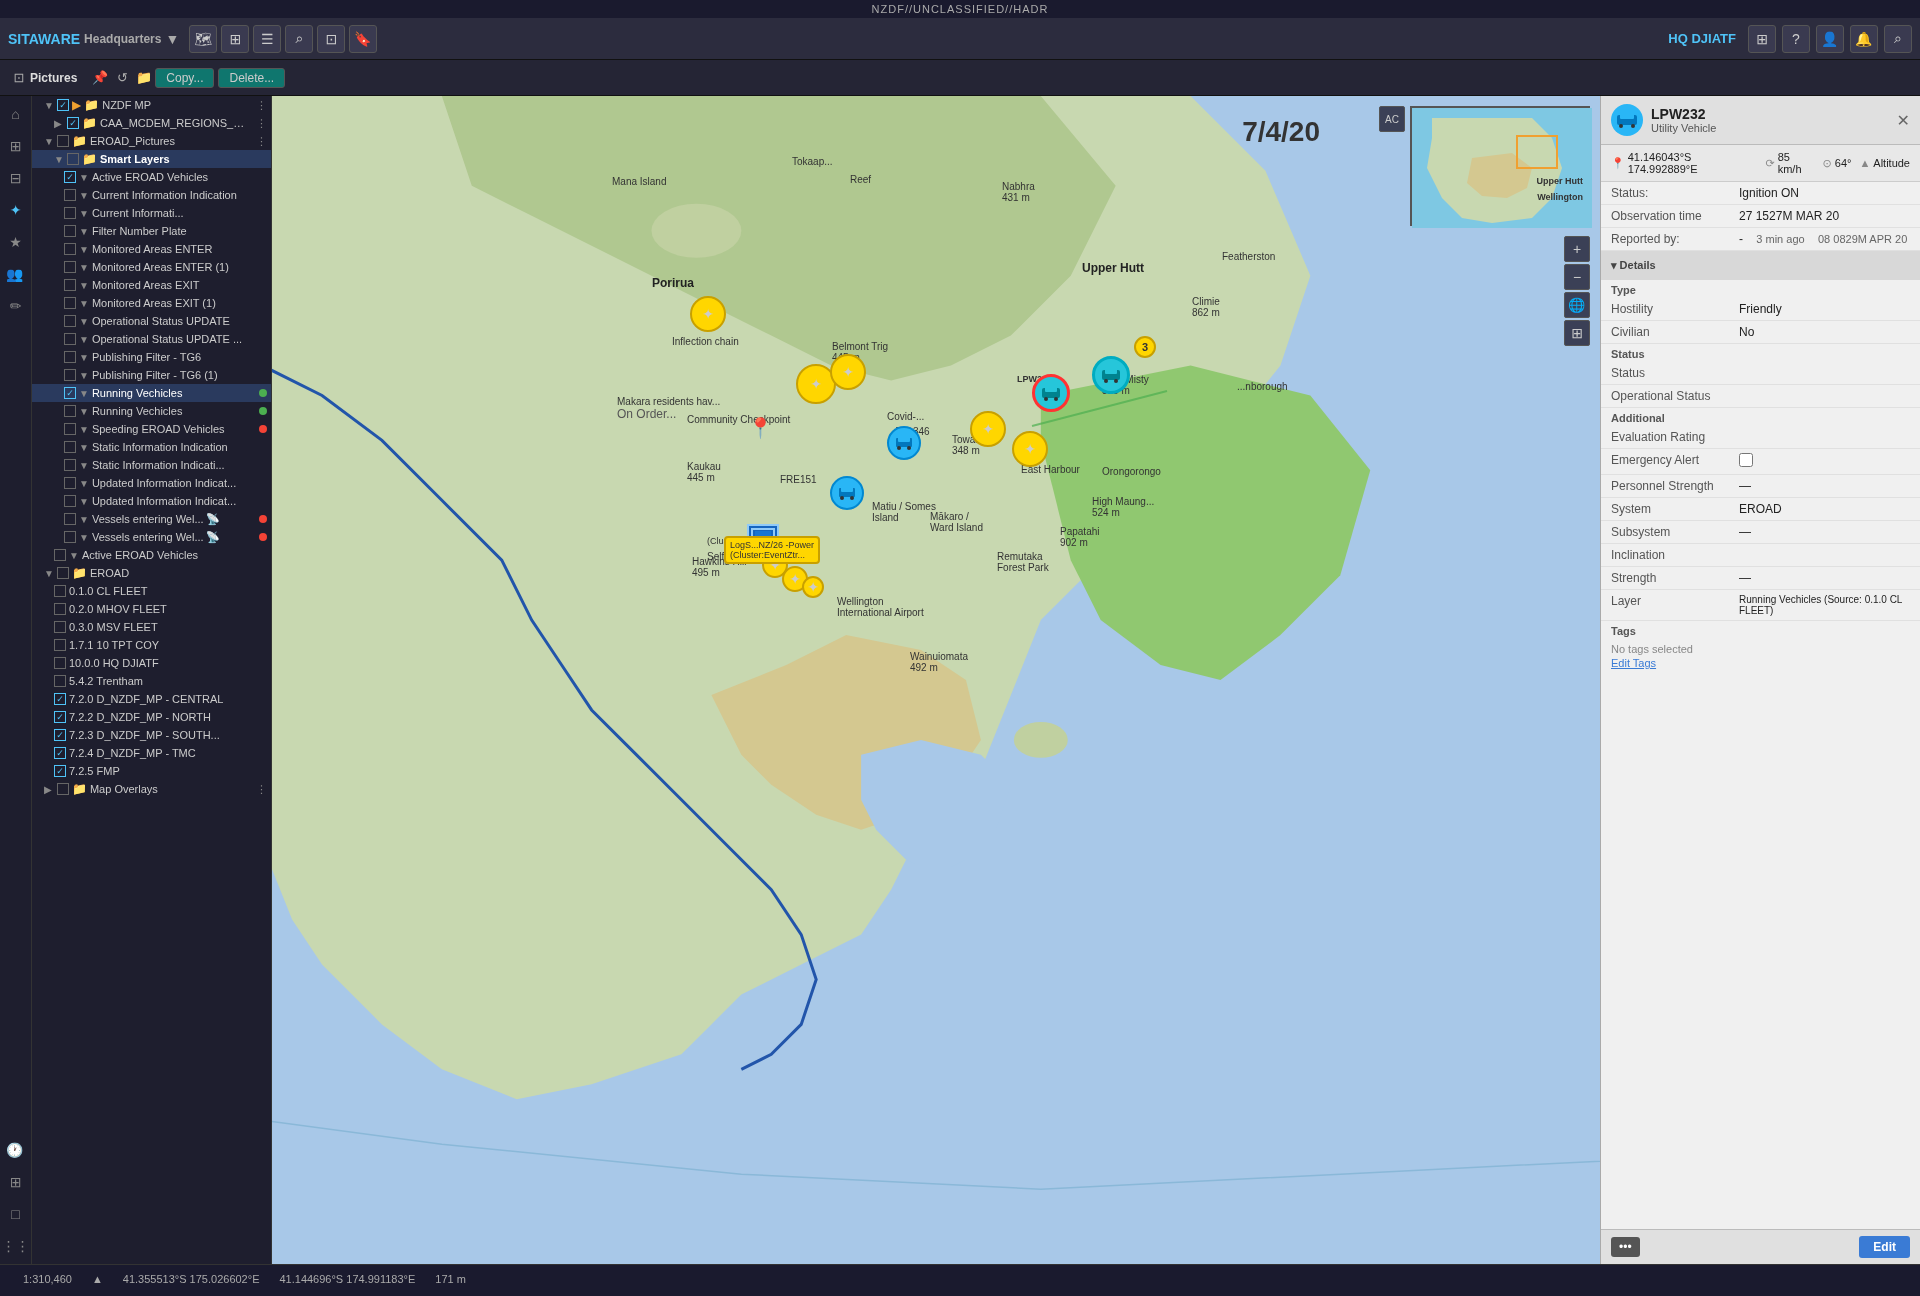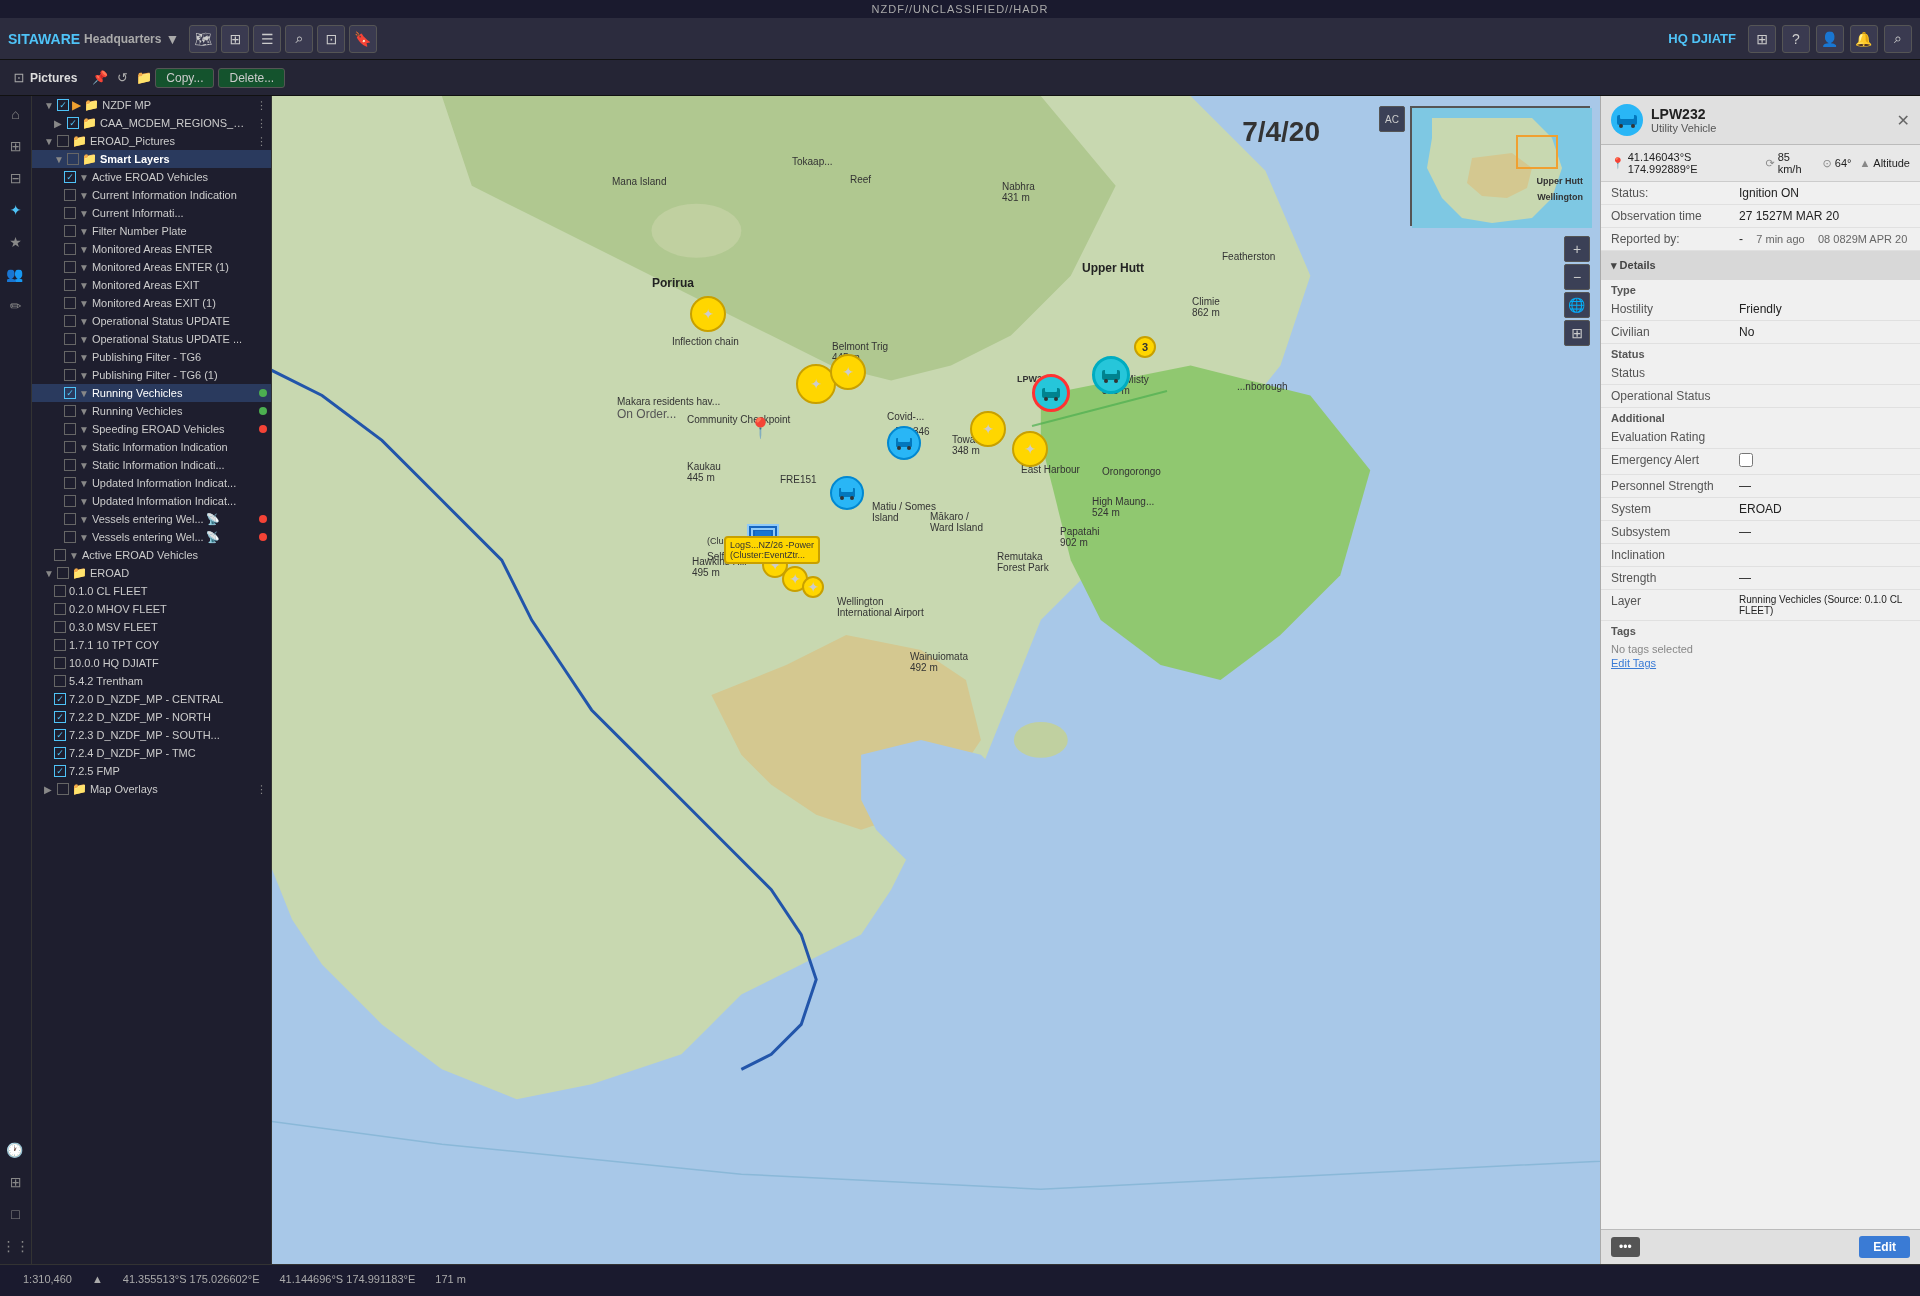--- a/index.html
+++ b/index.html
@@ -72,21 +72,21 @@
       align-items: center;
       padding: 0 8px;
       border-bottom: 1px solid #111;
     }
     #pictures-title {
       font-weight: bold;
       color: #ddd;
       margin-right: 12px;
     }
     .sec-toolbar-btn {
-      background: #14532d;
+      background: #0f766e;
       border: 1px solid #555;
       color: #ccc;
       padding: 2px 10px;
       border-radius: 3px;
       cursor: pointer;
       margin-right: 4px;
       font-size: 12px;
     }
     .sec-toolbar-icon {
       width: 22px; height: 22px;
@@ -908,21 +908,21 @@
       </div>
       <div class="detail-row">
         <span class="detail-label">Observation time</span>
         <span class="detail-value">27 1527M MAR 20</span>
       </div>
       <div class="detail-row">
         <span class="detail-label">Reported by:</span>
         <span class="detail-value">
           <span>-</span>
           &nbsp;&nbsp;
-          <span style="color:#666;font-size:11px;">7 min ago</span>
+          <span style="color:#666;font-size:11px;">3 min ago</span>
           &nbsp;&nbsp;
           <span style="color:#666;font-size:11px;">08 0829M APR 20</span>
         </span>
       </div>
 
       <div class="section-header">
         <span>▾</span>
         <span>Details</span>
       </div>
 

